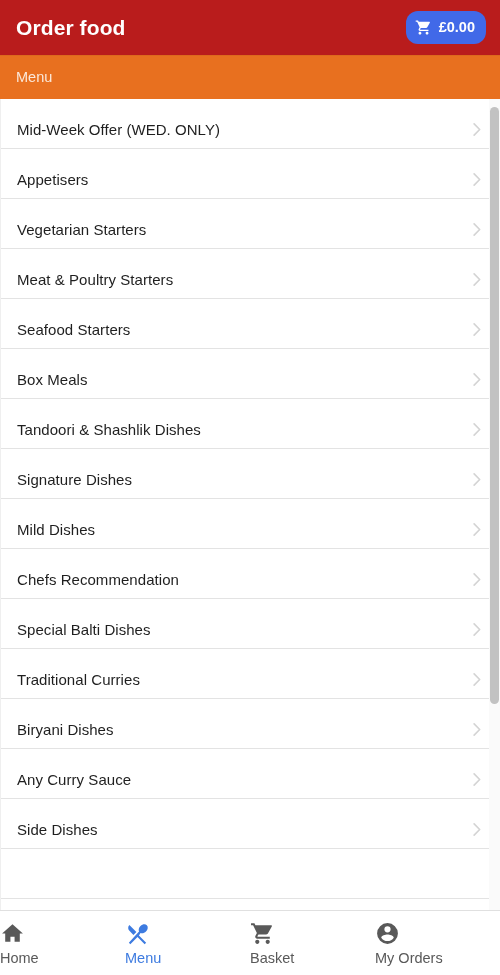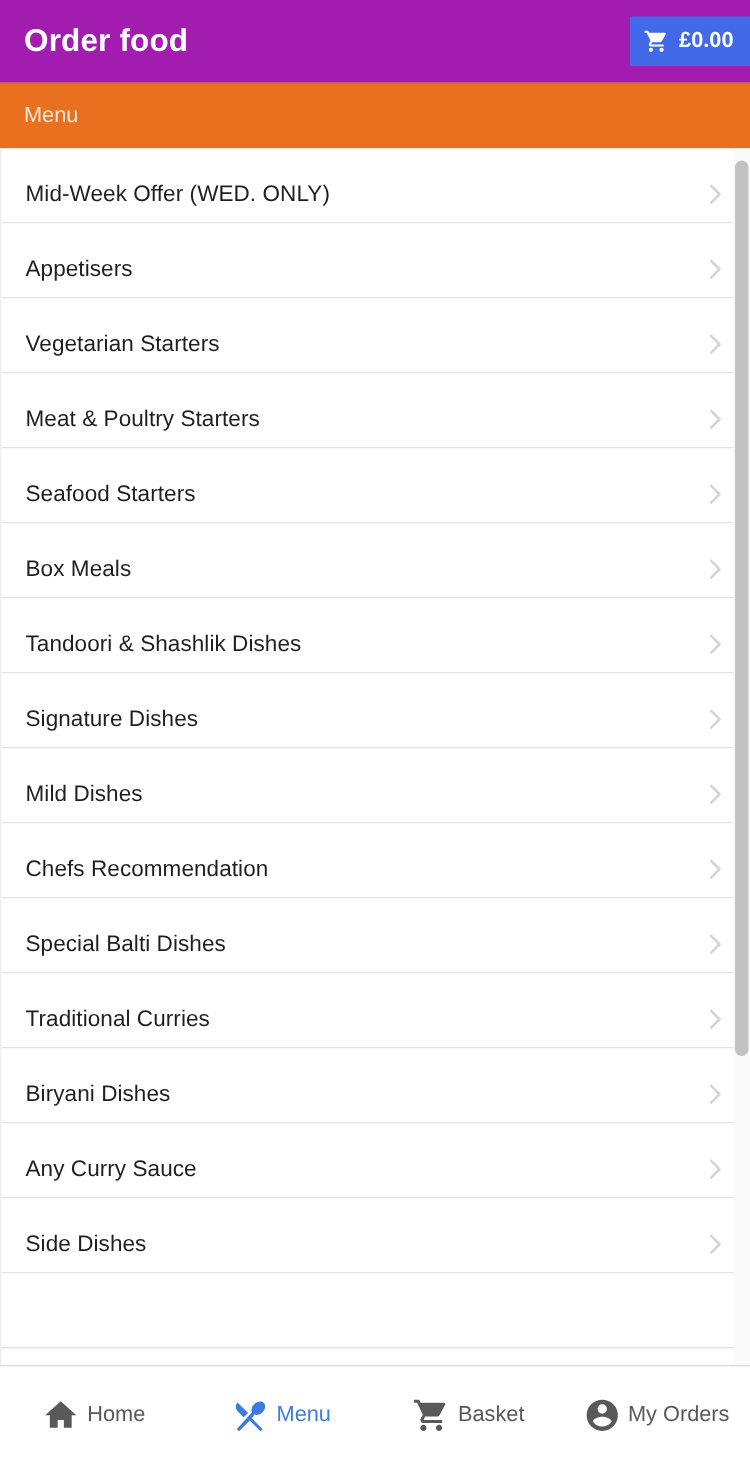--- a/index.html
+++ b/index.html
@@ -18,38 +18,38 @@
     height: 975px;
     display: flex;
     flex-direction: column;
     background: #ffffff;
   }
 
   
   .appbar {
     height: 55px;
     flex: 0 0 55px;
-    background: #a21caf;
+    background: #b91c1c;
     display: flex;
     align-items: center;
     justify-content: space-between;
-    padding: 0 0 0 16px;
+    padding: 0 14px 0 16px;
     position: relative;
   }
   .appbar-title {
     color: #ffffff;
     font-size: 21px;
     font-weight: bold;
     letter-spacing: 0.1px;
     line-height: 1;
   }
   .cart-button {
     background: #4169e8;
     border: none;
-    border-radius: 0;
+    border-radius: 12px;
     height: 33px;
     min-width: 74px;
     padding: 0 11px 0 9px;
     display: flex;
     align-items: center;
     gap: 7px;
     cursor: pointer;
   }
   .cart-button .cart-glyph { display: flex; align-items: center; }
   .cart-amount {
@@ -128,22 +128,22 @@
     flex: 0 0 65px;
     background: #ffffff;
     border-top: 1px solid #e0e0e0;
     display: flex;
     align-items: center;
   }
   .nav-item {
     flex: 1 1 20%;
     height: 100%;
     display: flex;
-    flex-direction: row;
-    align-items: center;
+    flex-direction: column;
+    align-items: flex-start;
     justify-content: center;
     gap: 5px;
     cursor: pointer;
     background: transparent;
     border: none;
   }
   .nav-icon { height: 26px; display: flex; align-items: center; justify-content: center; }
   .nav-label {
     font-size: 14.5px;
     color: #595959;

